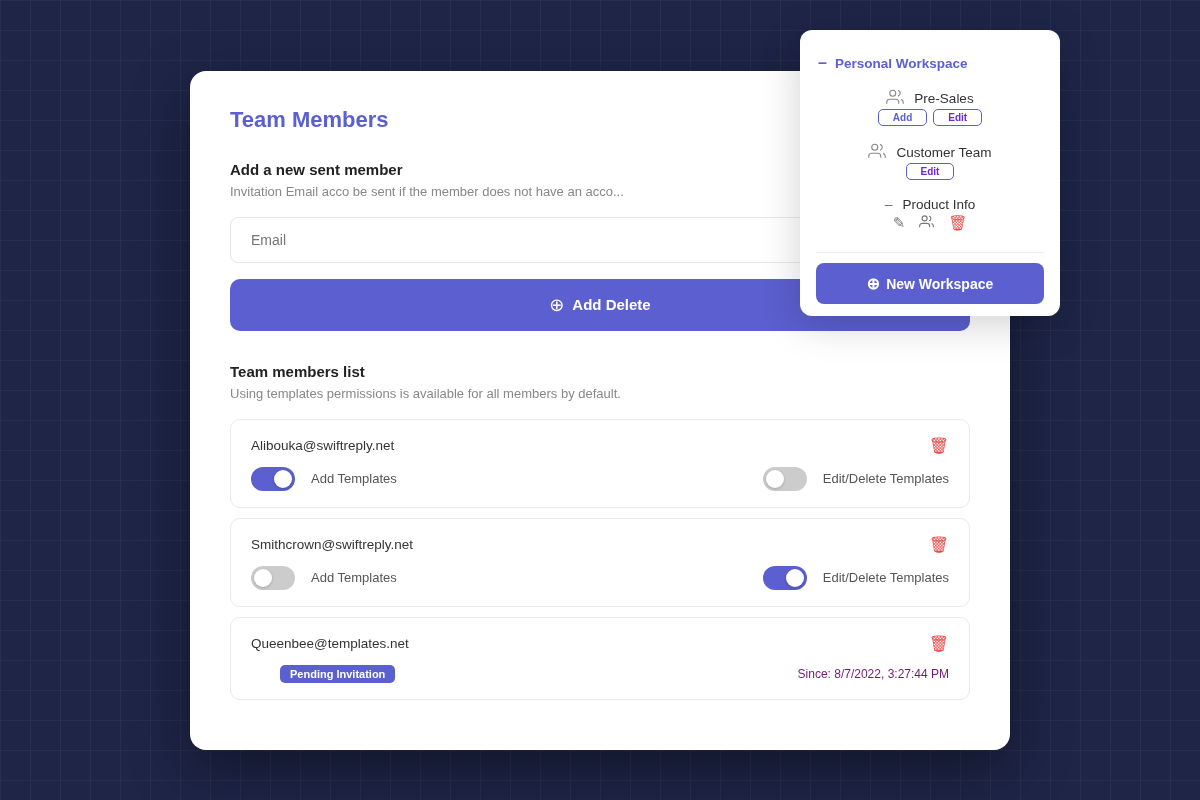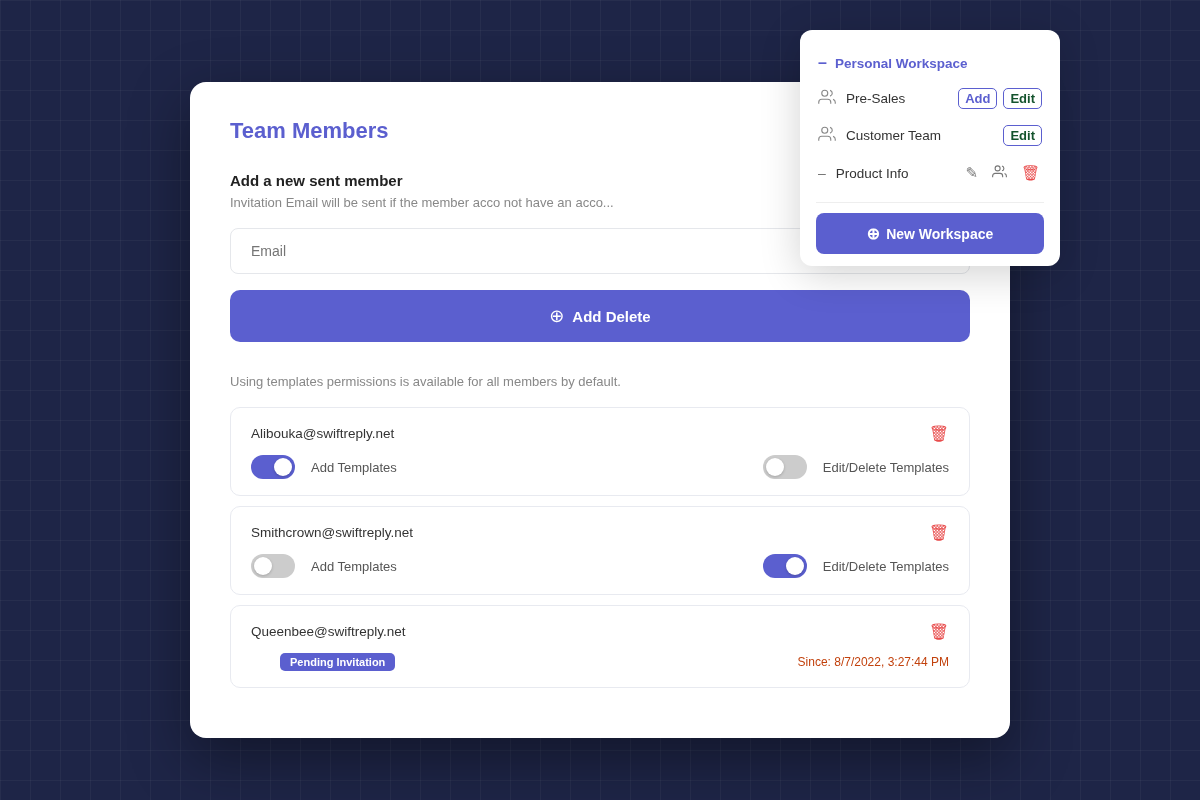--- a/index.html
+++ b/index.html
@@ -188,21 +188,21 @@
       color: #fff;
       font-size: 11px;
       font-weight: 600;
       padding: 3px 10px;
       border-radius: 5px;
       display: inline-block;
     }
 
     .since-text {
       font-size: 12px;
-      color: #c2410c;
+      color: #701a75;
     }
 
     
     .dropdown-popup {
       position: absolute;
       top: 30px;
       right: 140px;
       background: #fff;
       border-radius: 12px;
       box-shadow: 0 8px 40px rgba(0,0,0,0.18);
@@ -227,20 +227,21 @@
       font-weight: 700;
     }
 
     .dropdown-item {
       display: flex;
       align-items: center;
       justify-content: space-between;
       padding: 8px 18px;
       font-size: 13.5px;
       color: #333;
+      flex-direction: column;
     }
 
     .dropdown-item-left {
       display: flex;
       align-items: center;
       gap: 10px;
     }
 
     .dropdown-item-icon {
       color: #888;
@@ -249,35 +250,35 @@
 
     .dropdown-item-actions {
       display: flex;
       gap: 6px;
       align-items: center;
     }
 
     .action-btn {
       border: 1.5px solid;
       border-radius: 5px;
-      padding: 2px 6px;
-      font-size: 13px;
+      padding: 2px 14px;
+      font-size: 10px;
       font-weight: 600;
       cursor: pointer;
       background: none;
     }
 
     .action-btn.add {
       border-color: #5b5fcf;
       color: #5b5fcf;
     }
 
     .action-btn.edit {
       border-color: #5b5fcf;
-      color: #14532d;
+      color: #6d28d9;
     }
 
     .dropdown-divider {
       height: 1px;
       background: #eee;
       margin: 10px 16px;
     }
 
     .dropdown-item-icons {
       display: flex;
@@ -392,29 +393,30 @@
     <span>New Workspace</span>
   </button>
 </div>
 
 <div class="main-modal">
   <button class="modal-close">×</button>
 
   <div class="modal-title">Team Members</div>
 
   <div class="section-title">Add a new sent member</div>
-  <div class="section-desc">Invitation Email will be sent if the member acco not have an acco...</div>
+  <div class="section-desc">Invitation Email acco be sent if the member does not have an acco...</div>
 
   <input class="email-input" type="email" placeholder="Email" style="">
 
   <button class="add-member-btn">
     <span class="plus-icon">⊕</span>
     <span>Add Delete</span>
   </button>
 
+  <div class="list-section-title">Team members list</div>
   <div class="list-section-desc">Using templates permissions is available for all members by default.</div>
 
   
   <div class="member-card">
     <div class="member-email">
       <span>Alibouka@swiftreply.net</span>
       <span class="delete-icon">🗑</span>
     </div>
     <div class="member-permissions">
       <div class="permission-item">
@@ -450,21 +452,21 @@
           <div class="toggle-knob"></div>
         </div>
         <span class="permission-label">Edit/Delete Templates</span>
       </div>
     </div>
   </div>
 
   
   <div class="member-card">
     <div class="member-email">
-      <span>Queenbee@swiftreply.net</span>
+      <span>Queenbee@templates.net</span>
       <span class="delete-icon">🗑</span>
     </div>
     <div class="member-permissions" style="justify-content: space-between; align-items: center; margin-left: 29px;">
       <span class="pending-badge">Pending Invitation</span>
       <span class="since-text">Since: 8/7/2022, 3:27:44 PM</span>
     </div>
   </div>
 
 </div>
 

